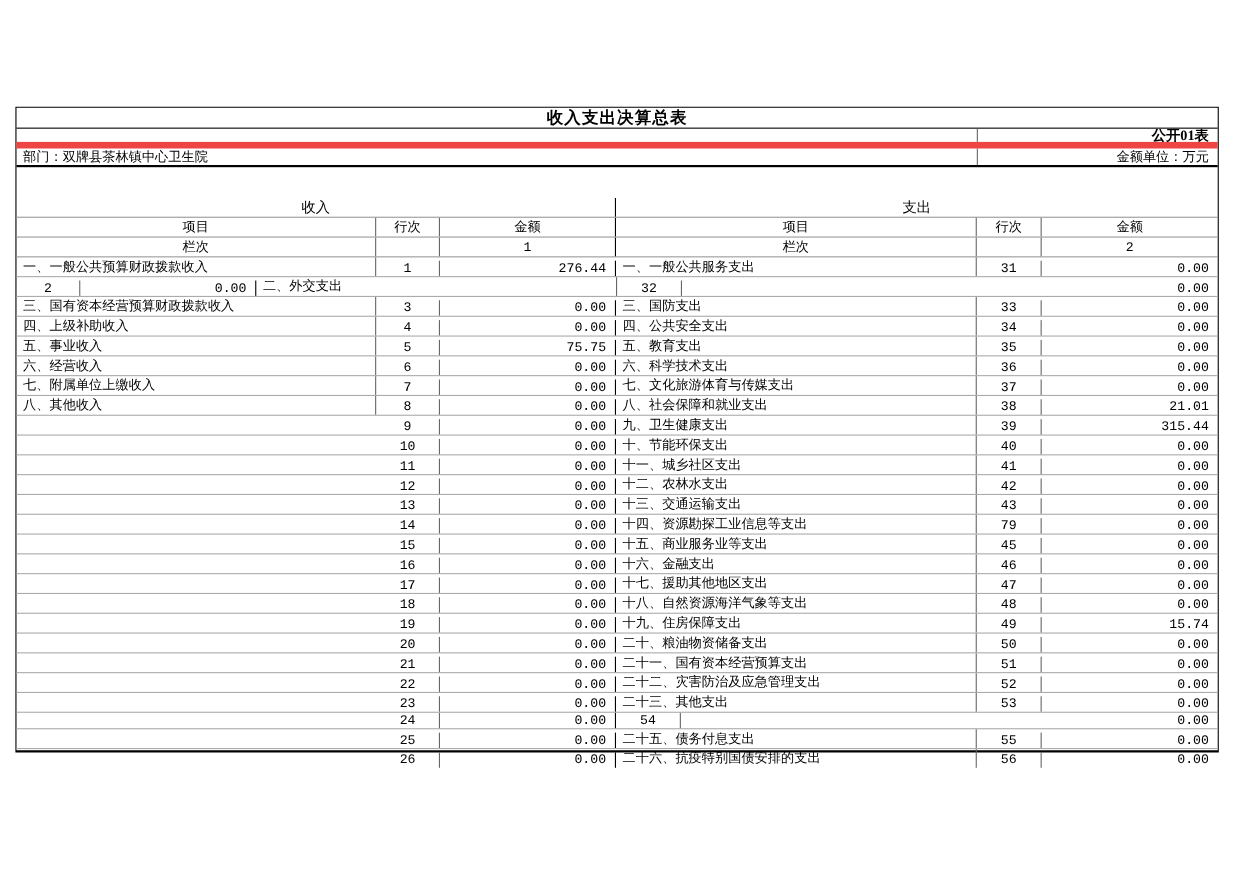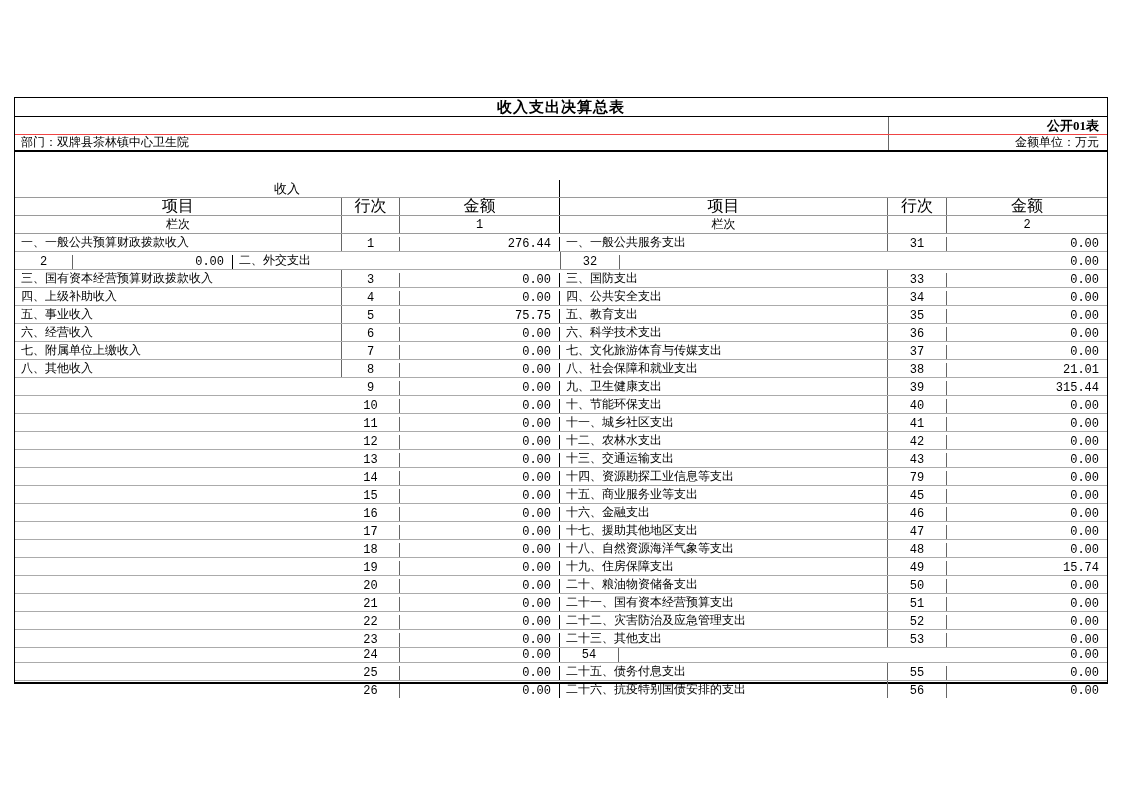--- a/index.html
+++ b/index.html
@@ -19,21 +19,21 @@
     border-bottom-width:2px;
     display:flex;flex-direction:column;
     background:#fff;
   }
   .row{display:flex;flex-direction:row;box-sizing:border-box;flex:0 0 auto;}
   .cell{box-sizing:border-box;display:flex;align-items:center;overflow:hidden;white-space:nowrap;}
 
   
   .title-row{height:19px;border-bottom:1px solid #000;justify-content:center;align-items:center;}
   .title-row .title{font-weight:bold;font-size:15px;letter-spacing:1px;}
-  .meta1{height:18px;border-bottom:1px solid #ef4444;}
+  .meta1{height:18px;border-bottom:6px solid #ef4444;}
   .meta2{height:17px;border-bottom:2px solid #000;}
   .meta-left{flex:1;padding-left:6px;font-size:12px;}
   .meta-right{flex:0 0 219px;border-left:1px solid #666;justify-content:flex-end;padding-right:8px;font-size:12px;}
   .meta1 .meta-right{font-weight:bold;font-size:13px;}
 
   
   .section-row{height:18px;border-bottom:1px solid #9a9a9a;margin-top:28px;}
   .sec-cell{justify-content:center;font-size:13px;}
   .sec-income{flex:0 0 545px;border-right:1px solid #000;}
   .sec-expense{flex:1;}
@@ -45,21 +45,21 @@
   .c-amt  {flex:0 0 160px;border-right:1px solid #000;justify-content:flex-end;padding-right:8px;
            font-family:"Liberation Mono","DejaVu Sans Mono",monospace;font-size:12px;}
   .c-item2{flex:0 0 328px;border-right:1px solid #666;padding-left:6px;font-size:12px;}
   .c-line2{flex:0 0 59px;border-right:1px solid #666;justify-content:center;
            font-family:"Liberation Mono","DejaVu Sans Mono",monospace;font-size:12px;}
   .c-amt2 {flex:1;justify-content:flex-end;padding-right:8px;
            font-family:"Liberation Mono","DejaVu Sans Mono",monospace;font-size:12px;}
 
   .header-row{height:18px;border-bottom:1px solid #9a9a9a;}
   .header-row .cell{justify-content:center;padding-left:0;padding-right:0;
-                    font-family:"Liberation Serif","DejaVu Serif",serif;font-size:16px;}
+                    font-family:"Liberation Serif","DejaVu Serif",serif;font-size:12px;}
   .lanci-row{height:18px;border-bottom:1px solid #9a9a9a;}
   .lanci-row .c-item,.lanci-row .c-item2{justify-content:center;padding-left:0;}
 
   
   .tbody{flex:1;display:flex;flex-direction:column;}
   .trow{flex:1;display:flex;flex-direction:row;border-bottom:1px solid #ababab;box-sizing:border-box;align-items:flex-end;}
   .trow:last-child{border-bottom:none;}
 </style>
 </head>
 <body>
@@ -76,20 +76,21 @@
       <div class="cell meta-right">公开01表</div>
     </div>
 
     <div class="row meta2">
       <div class="cell meta-left">部门：双牌县茶林镇中心卫生院</div>
       <div class="cell meta-right">金额单位：万元</div>
     </div>
 
     <div class="row section-row">
       <div class="cell sec-cell sec-income">收入</div>
+      <div class="cell sec-cell sec-expense">支出</div>
     </div>
 
     <div class="row header-row">
       <div class="cell c-item">项目</div>
       <div class="cell c-line">行次</div>
       <div class="cell c-amt">金额</div>
       <div class="cell c-item2">项目</div>
       <div class="cell c-line2">行次</div>
       <div class="cell c-amt2">金额</div>
     </div>

